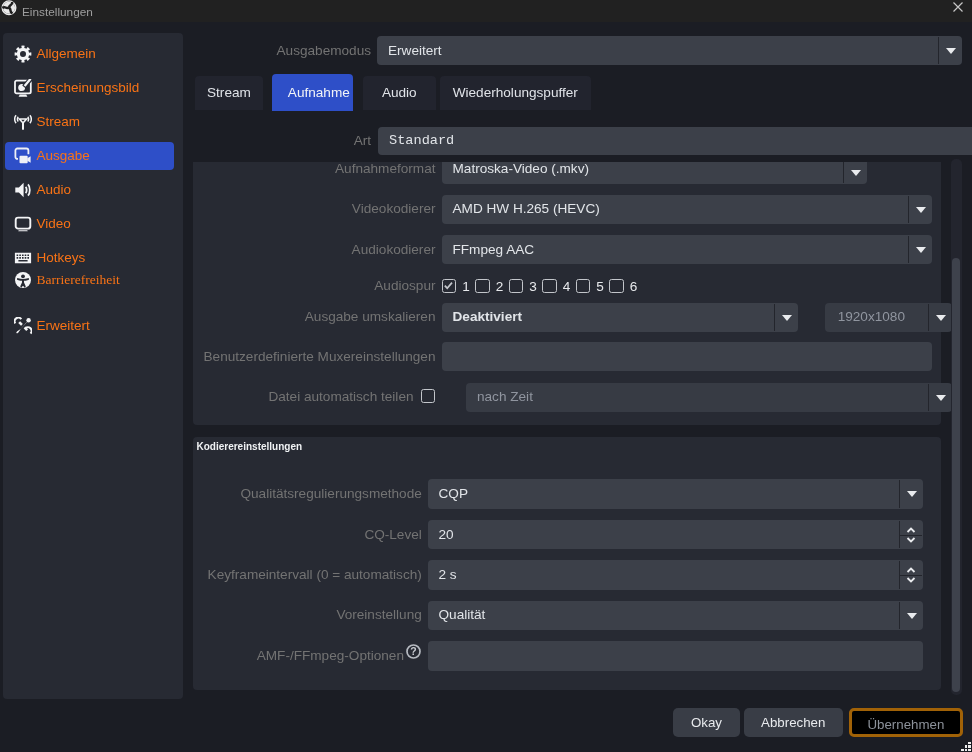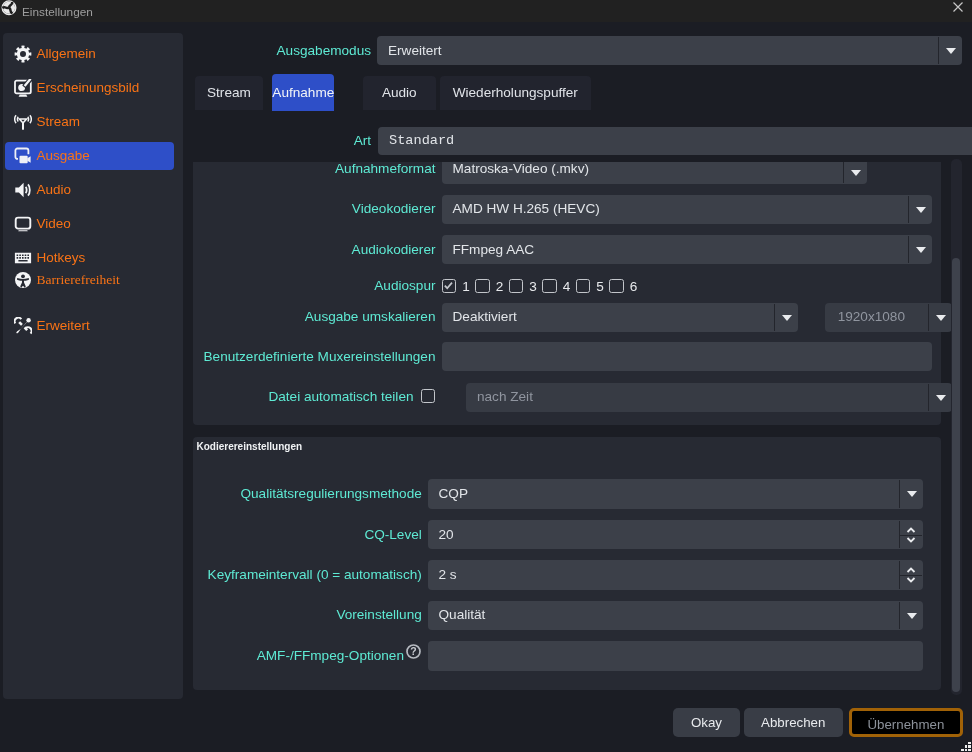--- a/index.html
+++ b/index.html
@@ -6,21 +6,21 @@
   html,body { width:972px; height:752px; overflow:hidden; }
   body { background:#1b1d24; font-family:"Liberation Sans", sans-serif; position:relative; }
   .abs { position:absolute; }
   .titlebar { left:0; top:0; width:972px; height:22px; background:#212121; }
   .title-text { left:22px; top:4.5px; font-size:11.8px; color:#9e9e9e; }
   .sidebar { left:3px; top:33px; width:179.5px; height:666px; background:#272a33; border-radius:4px; }
   .sideitem { left:0; height:34px; width:179.5px; }
   .sideitem .txt { position:absolute; left:36.5px; top:8.5px; font-size:13.5px; color:#f97316; }
   .sideitem .ico { position:absolute; left:14px; top:8px; width:18px; height:18px; }
   .sidesel { left:4.7px; width:169.7px; height:28px; background:#2e4fc8; border-radius:4px; }
-  .lab { position:absolute; text-align:right; color:#5eead4; font-size:13.6px; line-height:16px; white-space:nowrap; }
+  .lab { position:absolute; text-align:right; color:#737373; font-size:13.6px; line-height:16px; white-space:nowrap; }
   .combo, .inputf { position:absolute; background:#3c4049; border-radius:4px; }
   .combo .sep { position:absolute; right:23px; top:1px; bottom:1px; width:1px; background:#23252c; }
   .combo .tri { position:absolute; right:6px; top:50%; margin-top:-2.5px; width:0; height:0;
      border-left:5px solid transparent; border-right:5px solid transparent; border-top:6px solid #e9ebee; }
   .combo .val, .inputf .val { position:absolute; left:11px; top:50%; margin-top:-8px; font-size:13.6px; line-height:16px; color:#e2e5e9; white-space:nowrap; }
   .combo.dis { background:#373b44;margin-left:20px; }
   .combo.dis .val { color:#90959f; }
   .tab { position:absolute; top:75.7px; height:34.8px; background:#22242e; border-radius:4px 4px 0 0; color:#e0e3e8; font-size:13.6px; text-align:center; line-height:34.8px; }
   .tab.sel { top:74.4px; height:37px; background:#2e4fc8; color:#f2f4f7; line-height:37.5px; }
   .card { position:absolute; left:193px; width:748px; background:#272a33; }
@@ -126,21 +126,21 @@
 </div>
 
 <div class="lab" style="left:171px; top:42.5px; width:200px;">Ausgabemodus</div>
 <div class="combo" style="left:377px; top:36px; width:585px; height:29.4px;">
   <span class="val">Erweitert</span>
     <span class="sep"></span>
     <span class="tri"></span>
 </div>
 
 <div class="tab" style="left:195.3px; width:67.3px;">Stream</div>
-<div class="tab sel" style="left:272.3px; width:62px;">Aufnahme</div>
+<div class="tab sel" style="left:272.3px; width:81px;padding-left:12px;">Aufnahme</div>
 <div class="tab" style="left:362.6px; width:73.4px;">Audio</div>
 <div class="tab" style="left:439.6px; width:151.4px;">Wiederholungspuffer</div>
 
 <div class="lab" style="left:171px; top:132.8px; width:200px;">Art</div>
 <div class="combo" style="left:378px; top:126.9px; width:700px; height:27.8px;font-family:Liberation Mono, monospace;">
   <span class="val">Standard</span>
     <span class="sep"></span>
     <span class="tri"></span>
 </div>
 
@@ -179,21 +179,21 @@
 <div class="cb" style="left:508.5px; top:278.5px;"></div>
 <div class="cbnum" style="left:529.3px; top:278.5px;">3</div>
 <div class="cb" style="left:542px; top:278.5px;"></div>
 <div class="cbnum" style="left:562.8px; top:278.5px;">4</div>
 <div class="cb" style="left:575.5px; top:278.5px;"></div>
 <div class="cbnum" style="left:596.3px; top:278.5px;">5</div>
 <div class="cb" style="left:609px; top:278.5px;"></div>
 <div class="cbnum" style="left:629.8px; top:278.5px;">6</div>
 
 <div class="lab" style="left:235.5px; top:309.3px; width:200px;">Ausgabe umskalieren</div>
-<div class="combo" style="left:441.5px; top:302.9px; width:356.3px; height:28.9px;">
+<div class="combo" style="left:441.5px; top:302.9px; width:356.3px; height:28.9px;font-weight:bold;">
   <span class="val">Deaktiviert</span>
     <span class="sep"></span>
     <span class="tri"></span>
 </div>
 <div class="combo dis" style="left:804.7px; top:303.3px; width:127.6px; height:28.3px;">
   <span class="val" style="left:13px;">1920x1080</span>
     <span class="sep"></span>
     <span class="tri"></span>
 </div>
 

